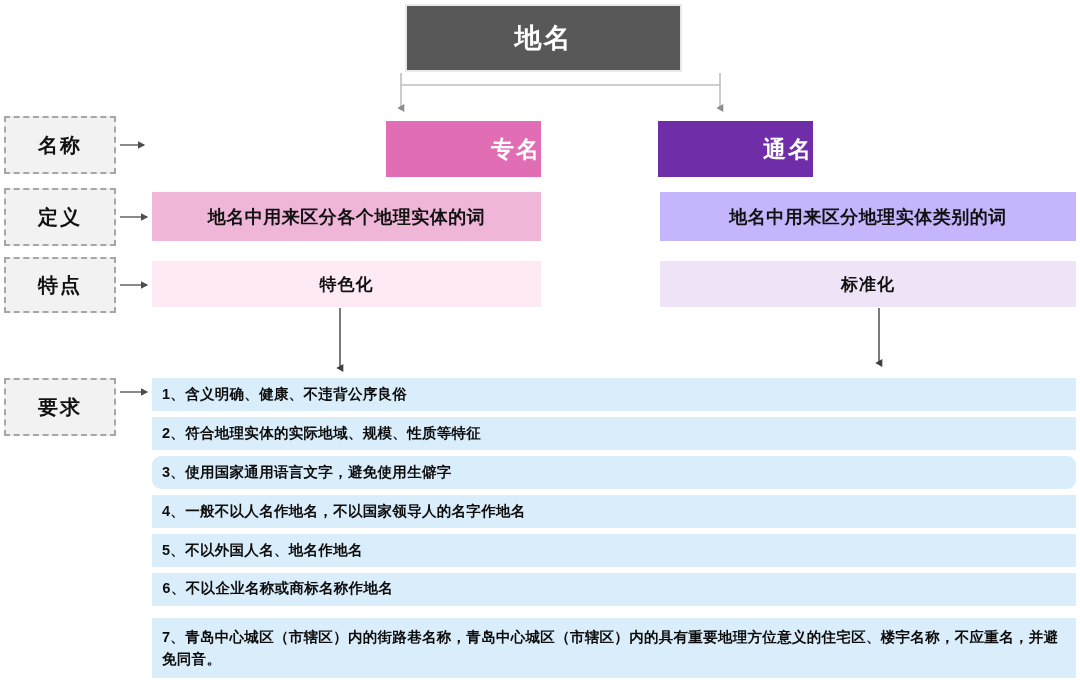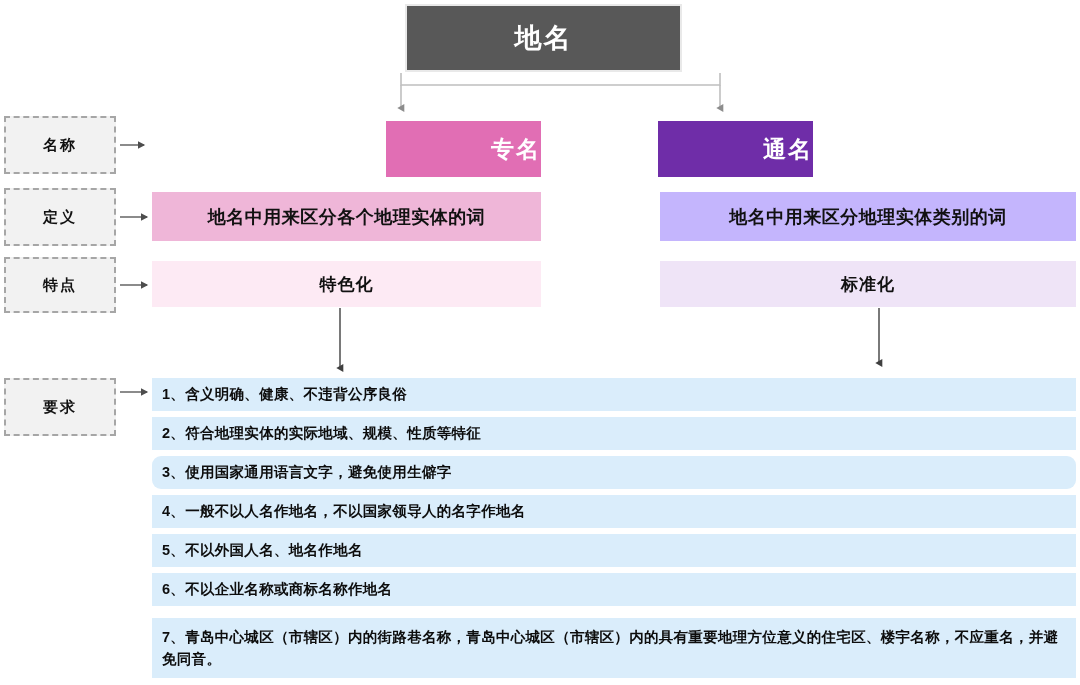--- a/index.html
+++ b/index.html
@@ -81,21 +81,21 @@
   .feat-right { left: 660px; width: 416px; background: #efe4f7; }
 
   
   .side-box {
     left: 4px; width: 112px;
     background: #f2f2f2;
     border: 2px dashed #a6a6a6;
     display: flex; align-items: center; justify-content: center;
   }
   .side-box .txt {
-    font-size: 15px; font-weight: 700; color: #111111; letter-spacing: 2px;
+    font-size: 20px; font-weight: 700; color: #111111; letter-spacing: 2px;
   }
   .side-1 { top: 116px; height: 58px; }
   .side-2 { top: 188px; height: 58px; }
   .side-3 { top: 257px; height: 56px; }
   .side-4 { top: 378px; height: 58px; }
 
   
   .req-row {
     left: 152px; width: 924px;
     background: #daedfb;
@@ -205,20 +205,20 @@
   </div>
   <div class="abs req-row" style="top:456px;height:33px;border-radius:9px;">
     <span class="txt">3、使用国家通用语言文字，避免使用生僻字</span>
   </div>
   <div class="abs req-row" style="top:495px;height:33px;">
     <span class="txt">4、一般不以人名作地名，不以国家领导人的名字作地名</span>
   </div>
   <div class="abs req-row" style="top:534px;height:33px;">
     <span class="txt">5、不以外国人名、地名作地名</span>
   </div>
-  <div class="abs req-row" style="top:573px;height:33px;">
+  <div class="abs req-row" style="top:573px;height:33px;font-family:Liberation Mono, monospace;">
     <span class="txt">6、不以企业名称或商标名称作地名</span>
   </div>
   <div class="abs req-row" style="top:618px;height:60px;align-items:center;">
     <span class="txt">7、青岛中心城区（市辖区）内的街路巷名称，青岛中心城区（市辖区）内的具有重要地理方位意义的住宅区、楼宇名称，不应重名，并避免同音。</span>
   </div>
 
 </div>
 
 </body></html>

